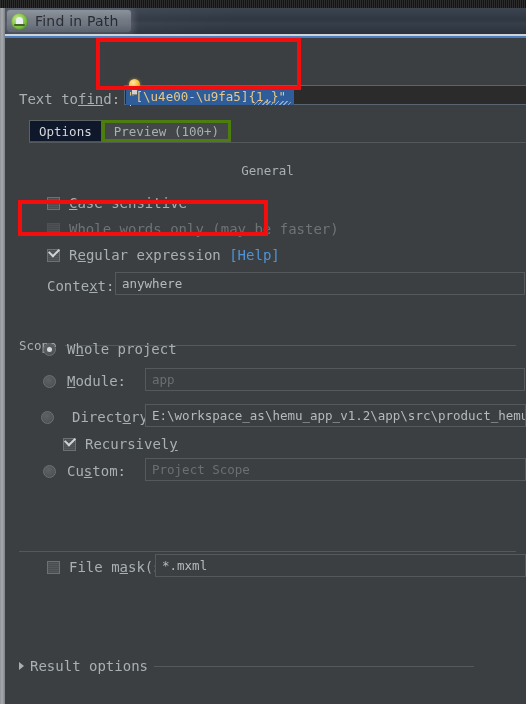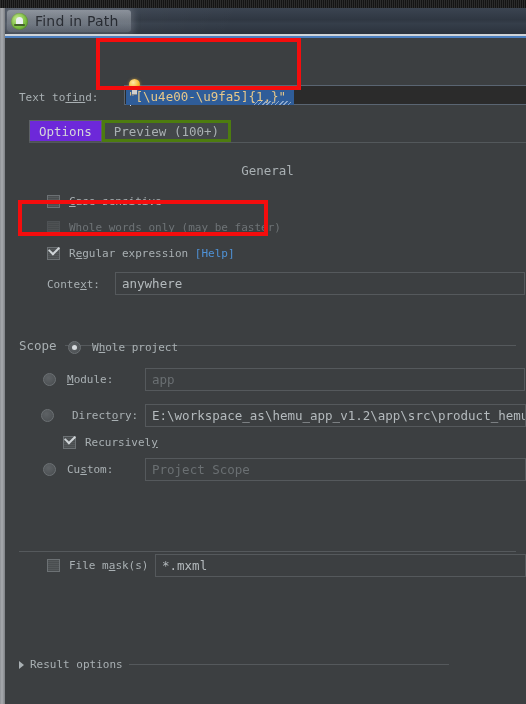--- a/index.html
+++ b/index.html
@@ -125,21 +125,21 @@
     width: 521px;
     height: 666px;
     background: #3c3f41;
   }
 
   .row { position: absolute; display: flex; align-items: center; }
   .lbl {
     color: #a9b0b3;
     white-space: nowrap;
     font-family: "DejaVu Sans Mono", "Liberation Mono", monospace;
-    font-size: 11px;
+    font-size: 14px;
   }
   .lbl u { text-decoration: underline; text-align: right; }
   .lbl.dim { color: #6e7376; }
 
   
   #ttf-label { left: 14px; top: 53px; }
   #ttf-wrap {
     position: absolute;
     left: 113px; top: 45px;
     width: 420px;
@@ -218,21 +218,21 @@
     display: flex;
     align-items: center;
     font-family: "DejaVu Sans Mono", "Liberation Mono", monospace;
     font-size: 12.5px;
     color: #a9b0b3;
     border: 1px solid transparent;
     box-sizing: border-box;
     white-space: nowrap;
   }
   .tab.selected {
-    background: #6d28d9;
+    background: #0f172a;
     border: 1px solid #5c6164;
     border-bottom-color: #4e5254;
     color: #d4d7d9;
   }
   .tab.unselected {
     background: #434749;
     border: 3px solid #4d7c0f;
   }
   #tabs-underline {
     position: absolute;
@@ -415,21 +415,21 @@
     </div>
     <div class="inp value-field" style="left:110px; top:234px; width:410px; height:23px;">
       <span>anywhere</span>
     </div>
 
     <div class="group-title" style="left:14px; top:300px; width:497px;">
       <span>Scope</span>
       <span class="rule" style="flex:1;"></span>
     </div>
 
-    <div class="row" style="left:38px; top:303px;padding-left:25px;">
+    <div class="row" style="left:38px; top:303px;">
       <span class="rb selected"></span>
       <span class="lbl">W<u>h</u>ole project</span>
     </div>
 
     <div class="row" style="left:38px; top:335px;">
       <span class="rb"></span>
       <span class="lbl"><u>M</u>odule:</span>
     </div>
     <div class="inp placeholder" style="left:140px; top:330px; width:380px; height:23px;">
       <span>app</span>

